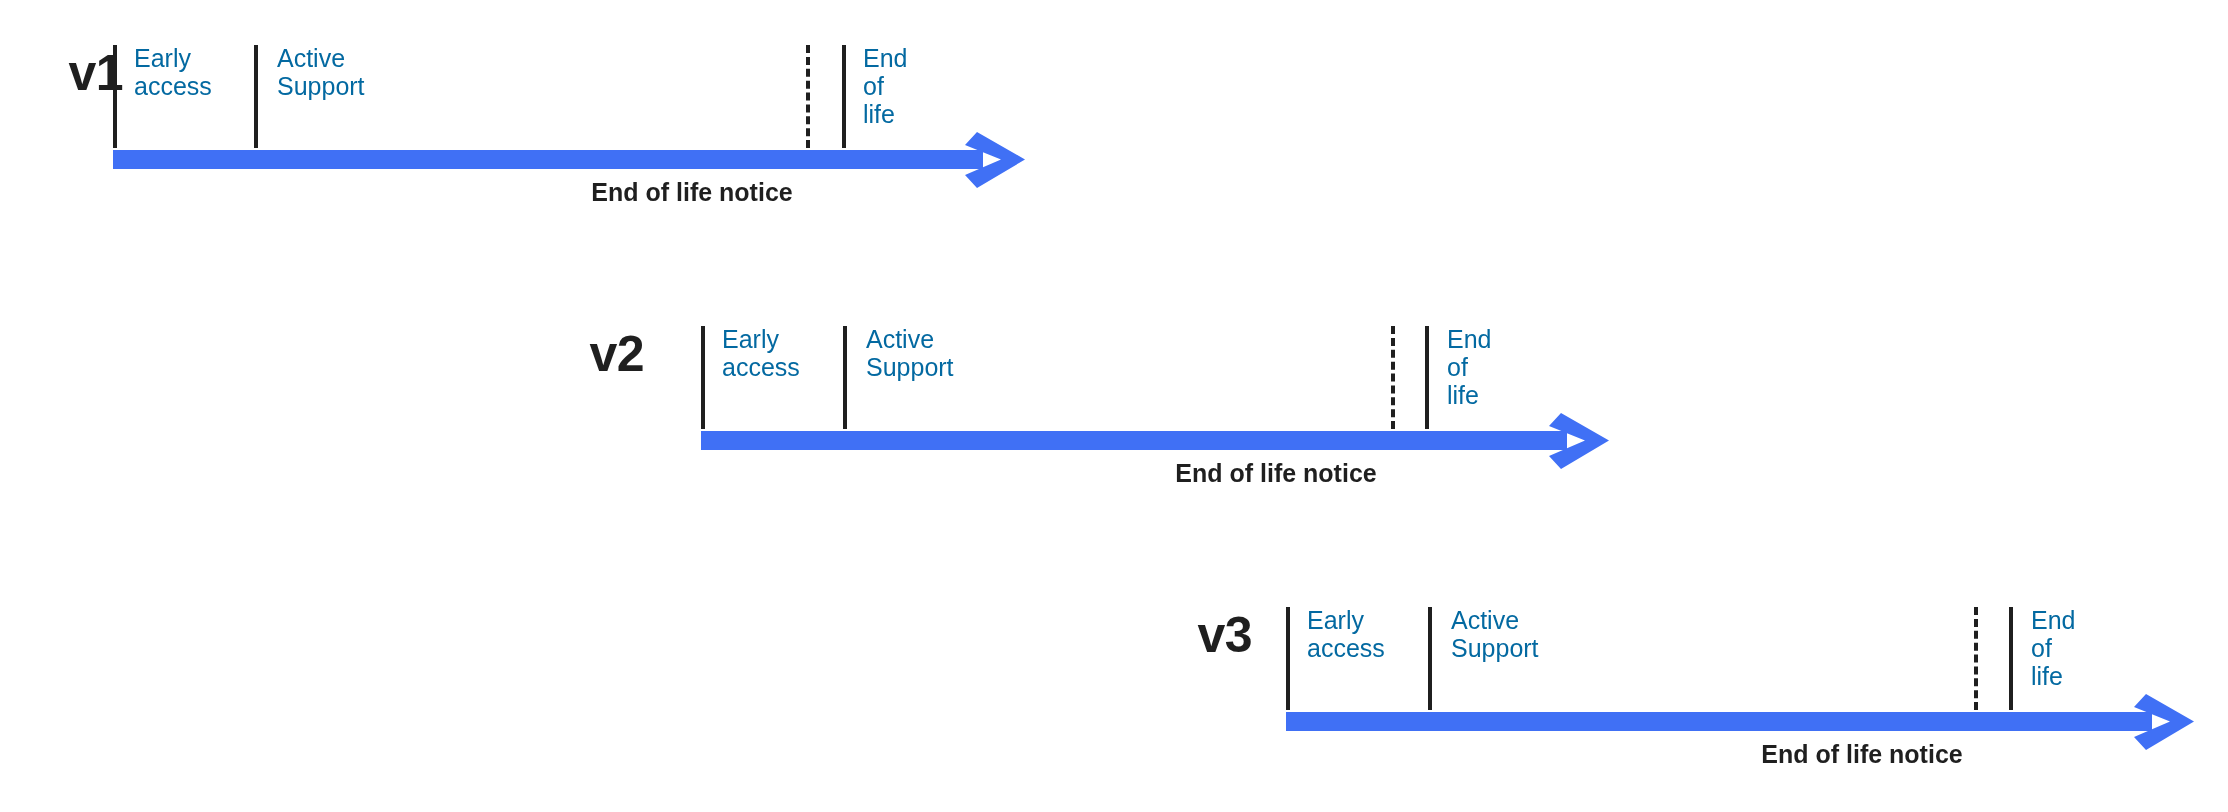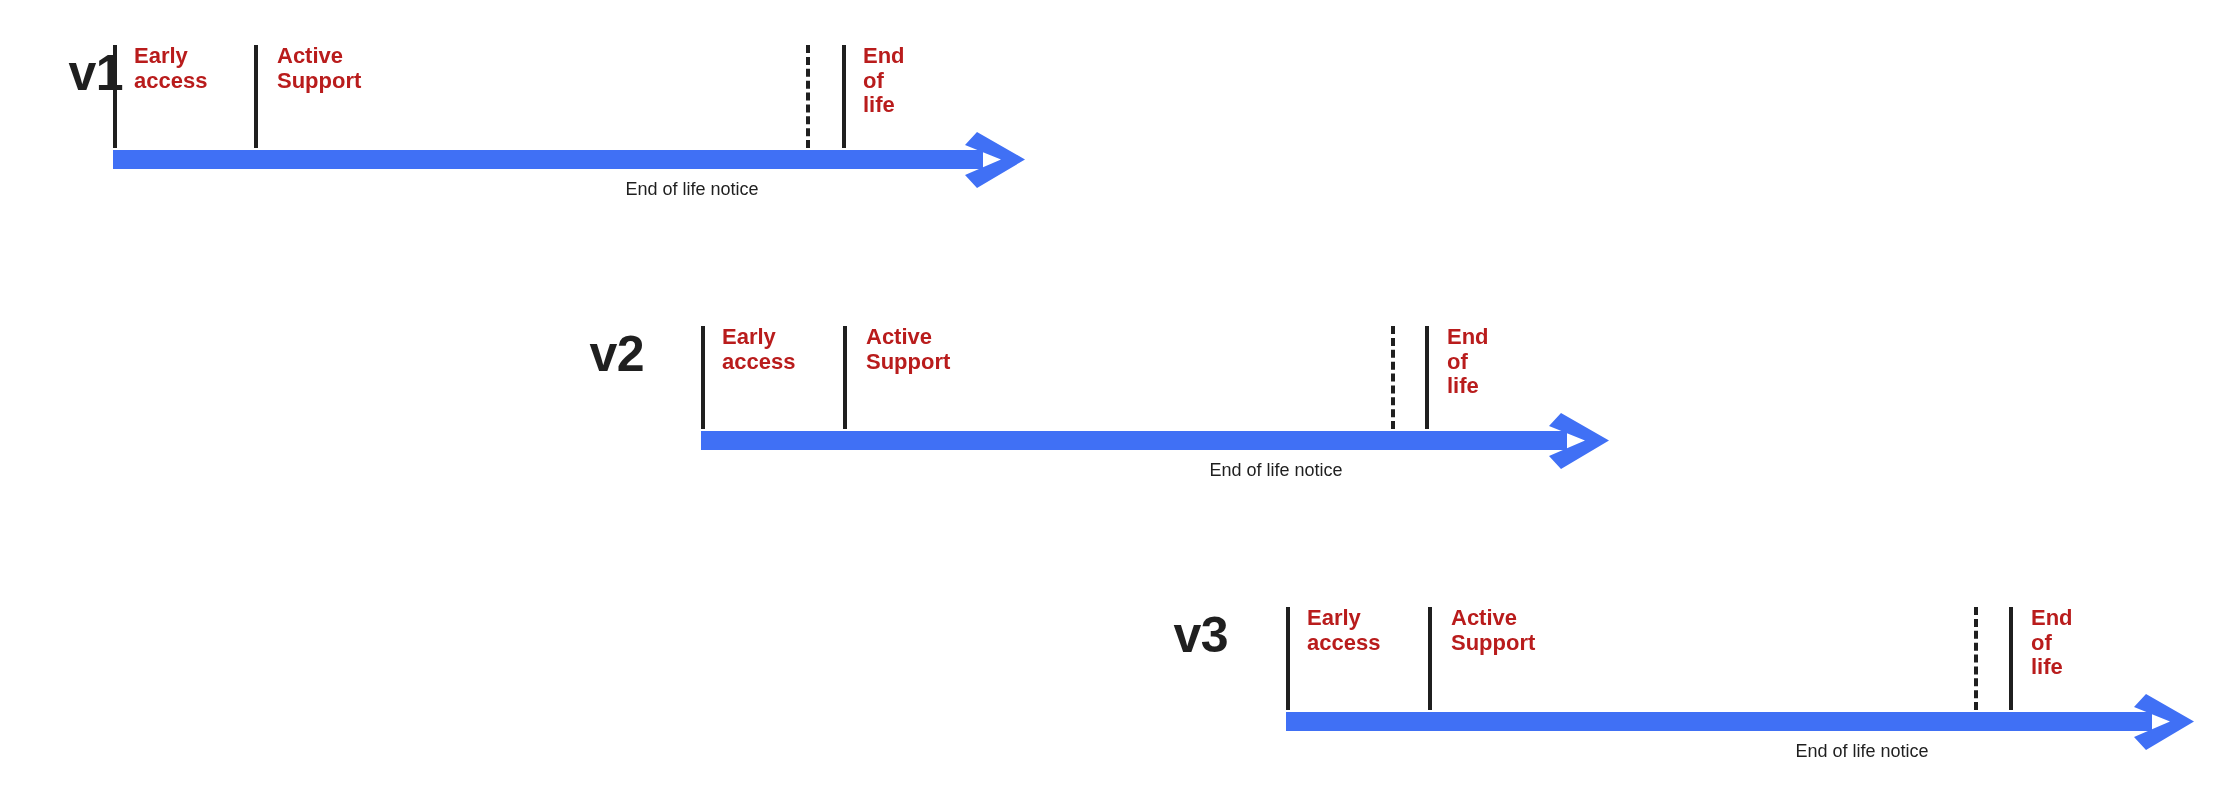--- a/index.html
+++ b/index.html
@@ -49,43 +49,43 @@
   
   .tick-dashed {
     position: absolute;
     width: 0;
     border-left: 4px dashed #1f1f1f;
   }
 
   
   .phase-label {
     position: absolute;
-    font-size: 22px;
-    font-weight: 700;
-    color: #b91c1c;
+    font-size: 25px;
+    font-weight: 400;
+    color: #0369a1;
     line-height: 1.12;
     white-space: pre-line;
   }
 
   
   .arrow-shaft {
     position: absolute;
     height: 19px;
     background: #4070f5;
   }
   .arrow-head {
     position: absolute;
     overflow: visible;
   }
 
   
   .notice-label {
     position: absolute;
-    font-size: 18px;
-    font-weight: 400;
+    font-size: 25px;
+    font-weight: 700;
     color: #1f1f1f;
     line-height: 1;
     white-space: nowrap;
     transform: translateX(-50%);
   }
 </style>
 </head>
 <body>
 
 <div id="canvas">
@@ -133,21 +133,21 @@
       <svg width="70" height="60" viewBox="0 0 70 60" aria-hidden="true">
         <path d="M12 2 L60 29.5 L12 58 L0 45 L36 29.5 L0 15 Z" fill="#4070f5"></path>
       </svg>
     </div>
 
     <div class="notice-label" style="left:1276px; top:461px;">End of life notice</div>
   </div>
 
   <div class="tl-row">
 
-    <div class="version-label" style="left:1172px; top:610px; width:56px;">v3</div>
+    <div class="version-label" style="left:1196px; top:610px; width:56px;">v3</div>
 
     <div class="tick" style="left:1286px; top:607px; height:103px;"></div>
     <div class="tick" style="left:1428px; top:607px; height:103px;"></div>
     <div class="tick-dashed" style="left:1974px; top:607px; height:103px;"></div>
     <div class="tick" style="left:2009px; top:607px; height:103px;"></div>
 
     <div class="phase-label" style="left:1307px; top:606px;">Early
 access</div>
     <div class="phase-label" style="left:1451px; top:606px;">Active Support</div>
     <div class="phase-label" style="left:2031px; top:606px;">End of life</div>

